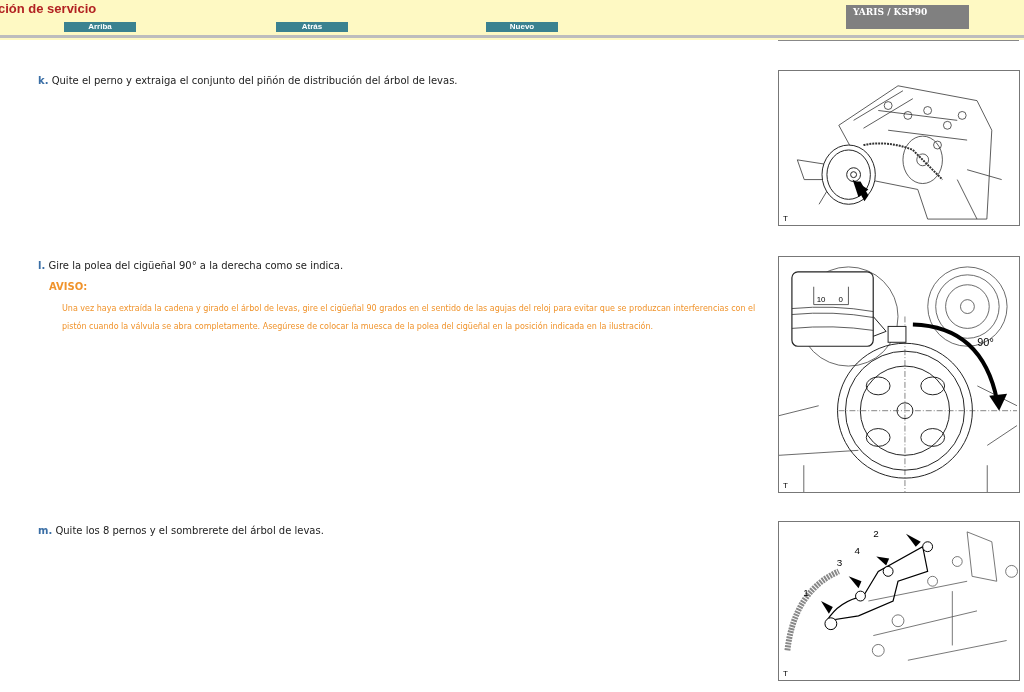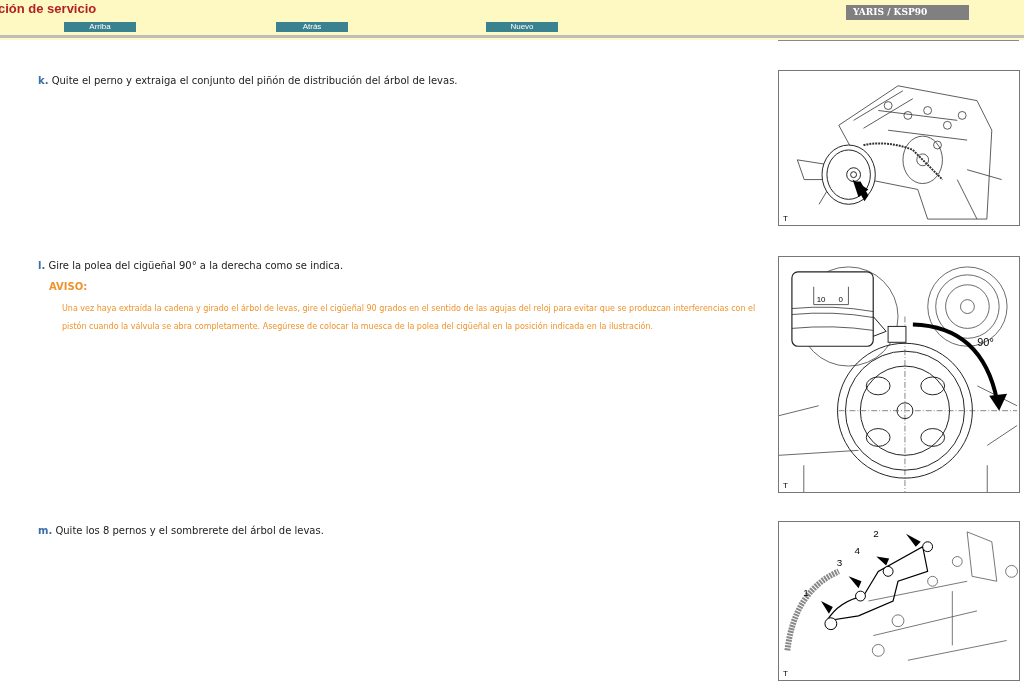--- a/index.html
+++ b/index.html
@@ -2,23 +2,23 @@
 <html><head>
 <meta charset="utf-8">
 <style>
   html, body { margin: 0; padding: 0; background: #ffffff; }
   body { width: 1024px; height: 692px; overflow: hidden; position: relative;
          font-family: "DejaVu Sans", sans-serif; }
   .header { position: absolute; left: 0; top: 0; width: 1024px; height: 40px; background: #fef9c3; z-index: 5; }
   .page-title { position: absolute; left: -2px; top: 1px; font-family: "Liberation Sans", sans-serif;
                 font-weight: bold; font-size: 13px; color: #b22222; white-space: nowrap; }
   .nav-btn { position: absolute; top: 22px; height: 10px; width: 72px; background: #3b8290;
-             color: #ffffff; font-family: "Liberation Sans", sans-serif; font-weight: normal;
+             color: #ffffff; font-family: "Liberation Sans", sans-serif; font-weight: bold;
              font-size: 8px; line-height: 10px; text-align: center; cursor: pointer; }
-  .model-badge { position: absolute; left: 846px; top: 5px; width: 123px; height: 15px; background: #808080;
+  .model-badge { position: absolute; left: 846px; top: 5px; width: 123px; height: 24px; background: #808080;
                  color: #ffffff; font-family: "DejaVu Serif", serif; font-weight: bold; font-size: 9px;
                  line-height: 15px; padding-left: 7px; box-sizing: border-box; }
   .divider { position: absolute; left: 0; top: 35px; width: 1024px; height: 3px; background: #bdbdbd; }
   .prev-frame { position: absolute; left: 778px; top: 38px; width: 241px; height: 3px;
                 border: 1px solid #888; border-top: none; box-sizing: border-box; }
   .step { position: absolute; left: 38px; font-size: 10px; color: #222; white-space: nowrap; }
   .step .letter { color: #3b6fa6; font-weight: bold; }
   .aviso-title { position: absolute; left: 49px; top: 281px; font-size: 10px; font-weight: bold; color: #f0932b; }
   .aviso-body { position: absolute; left: 62px; top: 300px; width: 710px; font-size: 8px; line-height: 18px; color: #f0932b; }
   .figure { position: absolute; left: 778px; width: 242px; border: 1px solid #777; background: #fff; box-sizing: border-box; }

